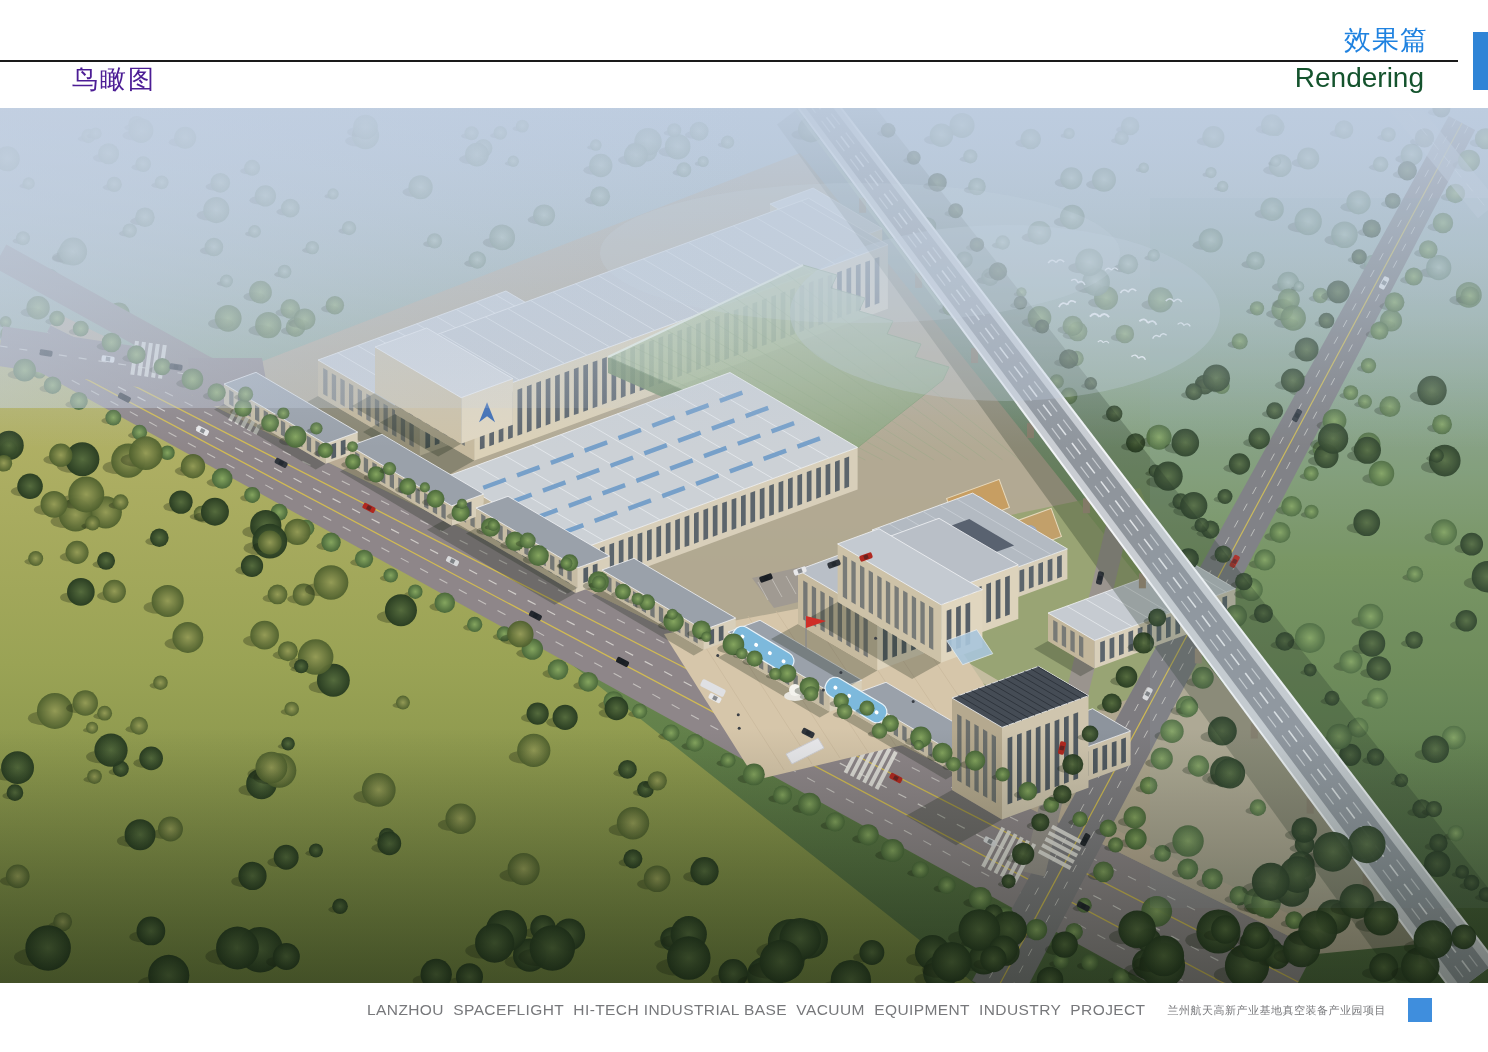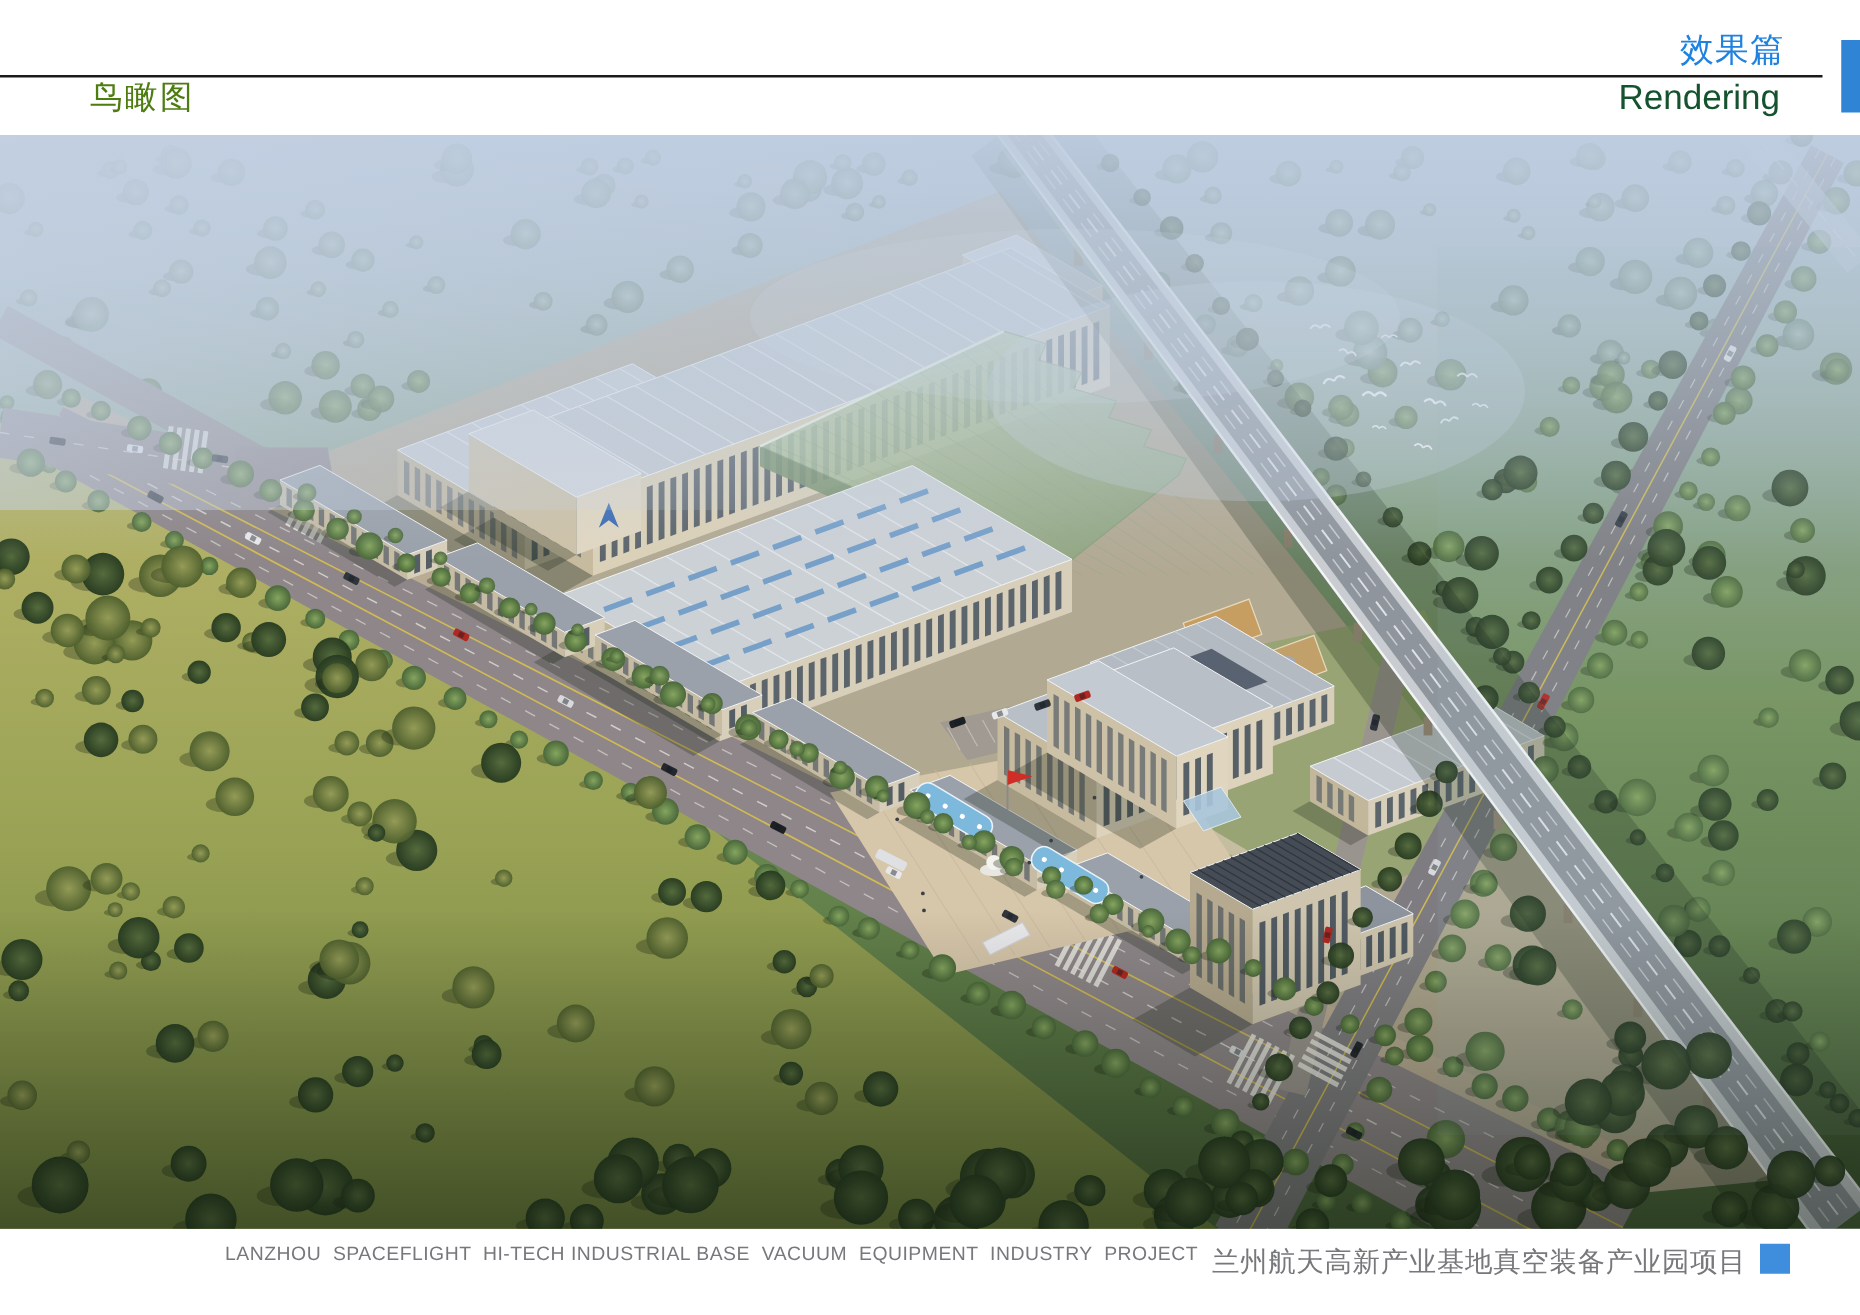--- a/index.html
+++ b/index.html
@@ -1,29 +1,29 @@
 <!DOCTYPE html>
 <html style="--accent: #1f82e0; --accent2: #2f84d6; --rule: #1a1a1a; --cap: #77787b; --marker: #3f8edd;"><head>
 <meta charset="utf-8">
 <style>
   html,body{margin:0;padding:0;background:#ffffff;}
   body{width:1488px;height:1052px;position:relative;overflow:hidden;
        font-family:"Liberation Sans","DejaVu Sans",sans-serif;}
   .rule{position:absolute;left:0;top:60px;width:1458px;height:2px;background:var(--rule,#1a1a1a);}
-  .view-title{position:absolute;left:72px;top:64px;font-size:26px;line-height:30px;color:#4d7c0f;
-              letter-spacing:2px;font-weight:500;font-family:Liberation Mono, monospace;}
+  .view-title{position:absolute;left:72px;top:64px;font-size:26px;line-height:30px;color:#4c1d95;
+              letter-spacing:2px;font-weight:500;}
   .section-zh{position:absolute;right:60px;top:24px;font-size:27px;line-height:32px;
               color:var(--accent,#1f82e0);letter-spacing:1px;font-weight:500;}
   .section-en{position:absolute;right:64px;top:62px;font-size:28px;line-height:32px;color:#14532d;}
   .accent-block{position:absolute;right:0;top:32px;width:15px;height:58px;background:var(--accent2,#2f84d6);}
   .figure{position:absolute;left:0;top:108px;width:1488px;height:875px;background:#9fb3a8;}
   .figure svg{display:block;}
-  .caption{position:absolute;top:995px;right:56px;height:30px;display:flex;align-items:flex-start;gap:11px;}
+  .caption{position:absolute;top:995px;right:56px;height:30px;display:flex;align-items:center;gap:22px;}
   .cap-en{font-size:15.5px;color:var(--cap,#77787b);white-space:pre;letter-spacing:.4px;}
-  .cap-zh{font-size:22px;color:var(--cap,#77787b);letter-spacing:.5px;}
+  .cap-zh{font-size:11px;color:var(--cap,#77787b);letter-spacing:.5px;}
   .cap-marker{width:24px;height:24px;background:var(--marker,#3f8edd);}
 </style>
 </head>
 <body>
 
 <header>
   <div class="section-zh">效果篇</div>
   <div class="rule"></div>
   <div class="section-en">Rendering</div>
   <div class="accent-block"></div>

